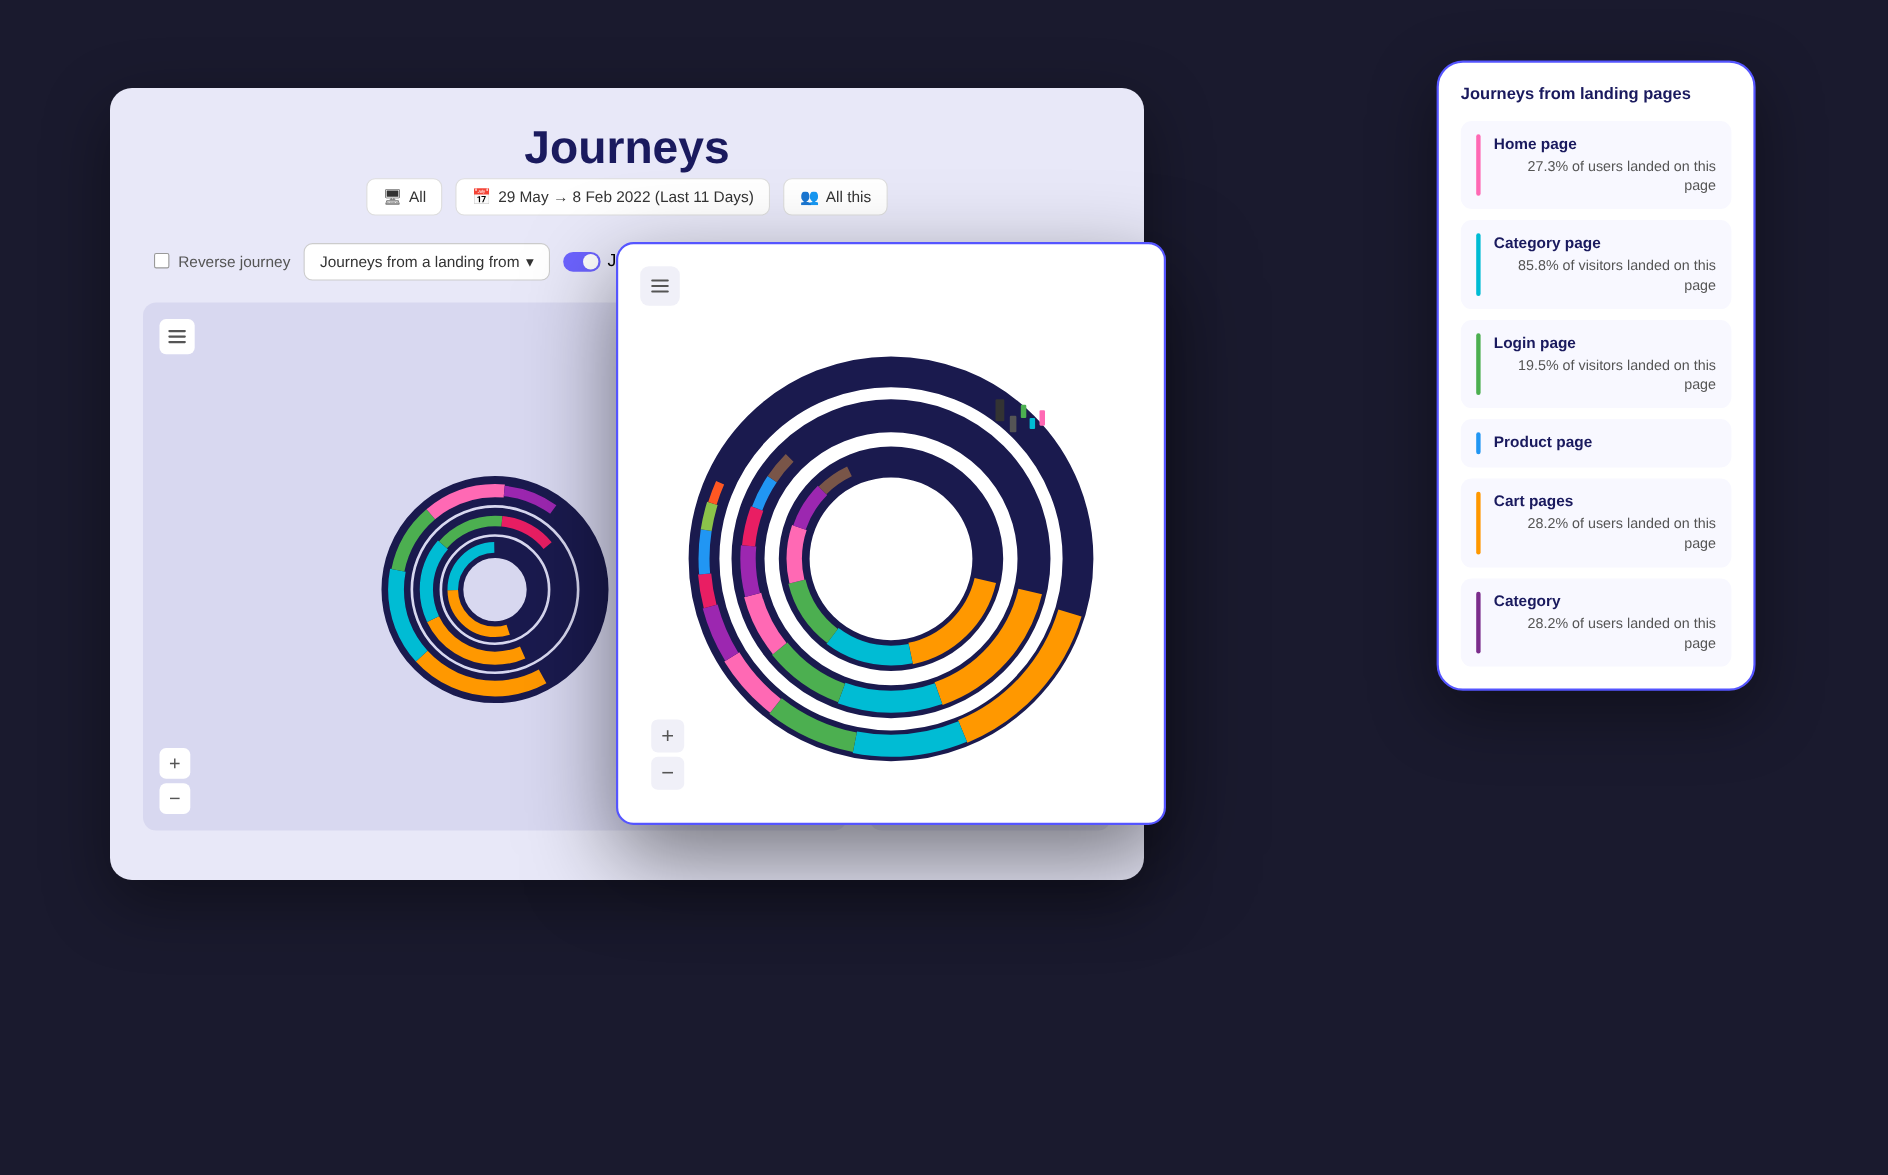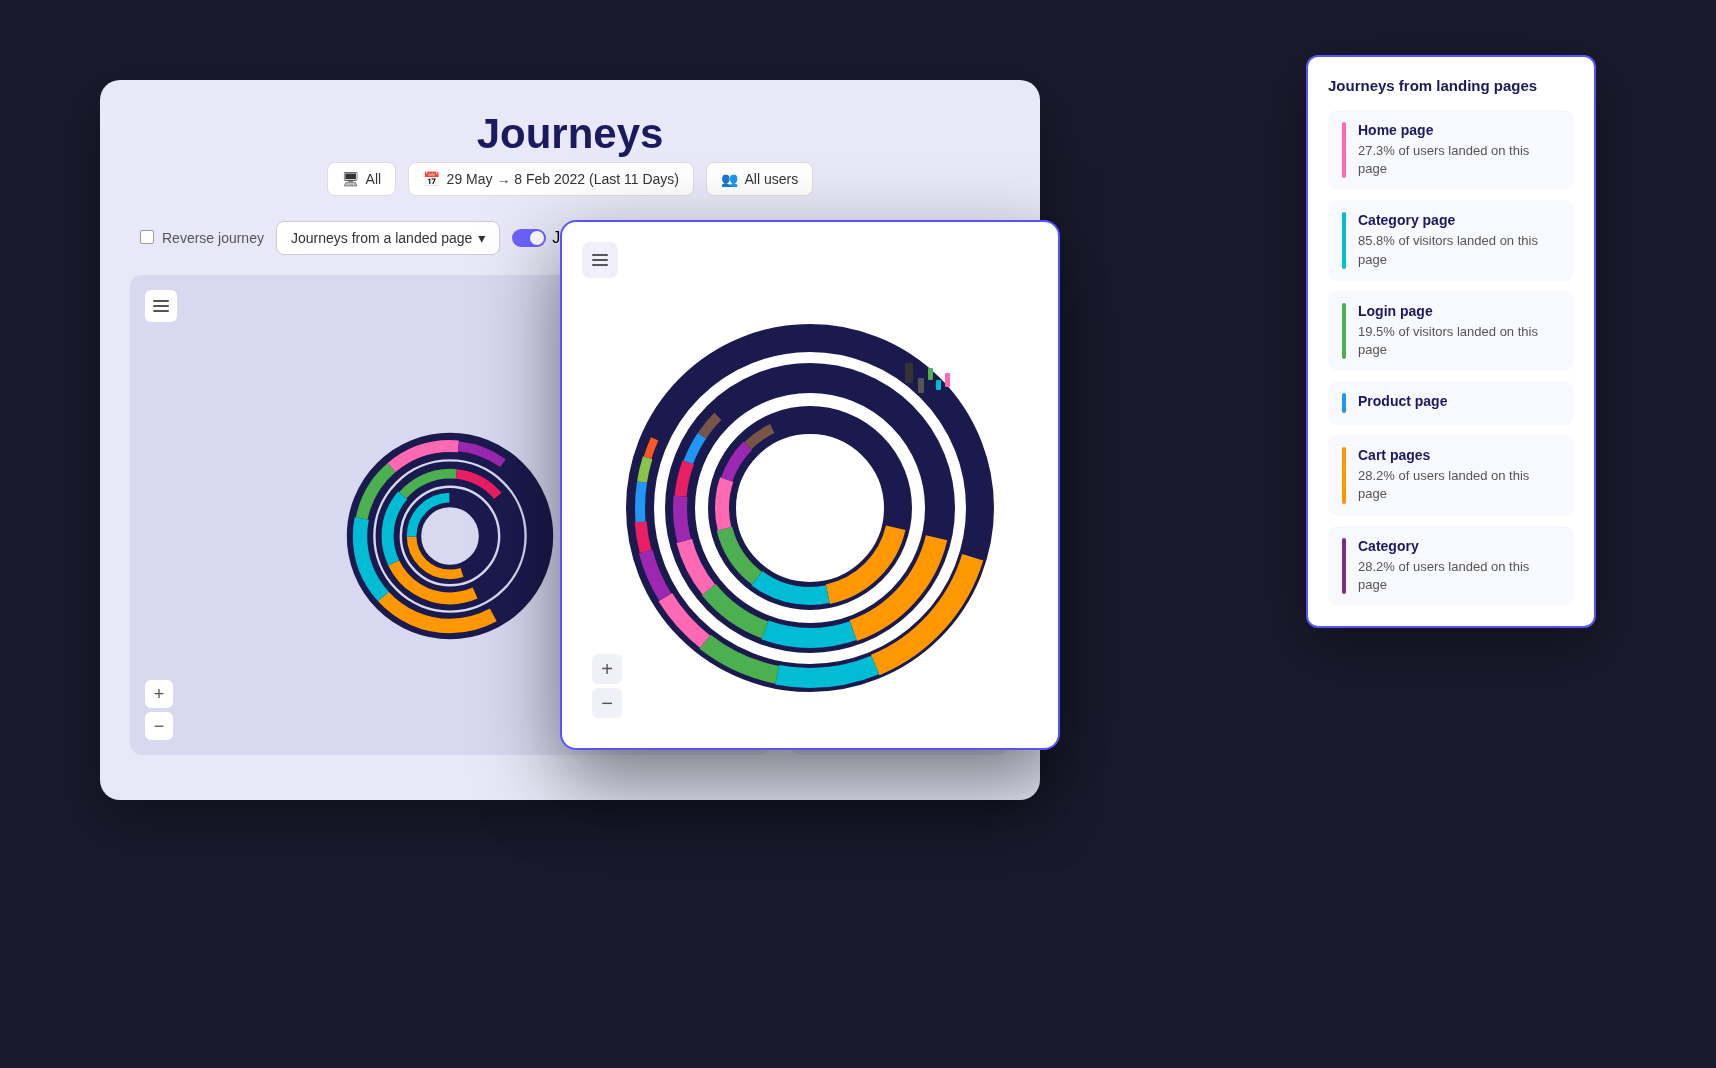--- a/index.html
+++ b/index.html
@@ -270,21 +270,21 @@
       border: none;
     }
 
     
     .right-panel {
       position: absolute;
       top: 55px;
       right: 120px;
       width: 290px;
       background: white;
-      border-radius: 12px;
+      border-radius: 24px;
       border: 2px solid #5555ff;
       padding: 20px;
       box-shadow: 0 20px 60px rgba(0,0,0,0.4);
     }
 
     .right-panel-title {
       font-size: 15px;
       font-weight: 800;
       color: #1a1a5e;
       margin-bottom: 16px;
@@ -314,20 +314,21 @@
       font-size: 14px;
       font-weight: 700;
       color: #1a1a5e;
       margin-bottom: 4px;
     }
 
     .rp-desc {
       font-size: 13px;
       color: #555;
       line-height: 1.4;
+      text-align: right;
     }
 
     .donut-svg-bg {
       width: 240px;
       height: 240px;
     }
 
     
     .hamburger {
       display: flex;
@@ -353,31 +354,31 @@
     <button class="filter-btn">
       <span>🖥</span>
       <span>All</span>
     </button>
     <button class="filter-btn">
       <span>📅</span>
       <span>29 May → 8 Feb 2022 (Last 11 Days)</span>
     </button>
     <button class="filter-btn">
       <span>👥</span>
-      <span>All users</span>
+      <span>All this</span>
     </button>
   </div>
 
   <div class="controls-bar">
     <div class="toggle-label">
       <div class="toggle-box"></div>
       <span>Reverse journey</span>
     </div>
     <button class="dropdown-btn">
-      <span>Journeys from a landed page</span>
+      <span>Journeys from a landing from</span>
       <span>▾</span>
     </button>
     <div class="toggle-switch">
       <div class="switch-track">
         <div class="switch-thumb"></div>
       </div>
       <span>Jo</span>
     </div>
   </div>
 

